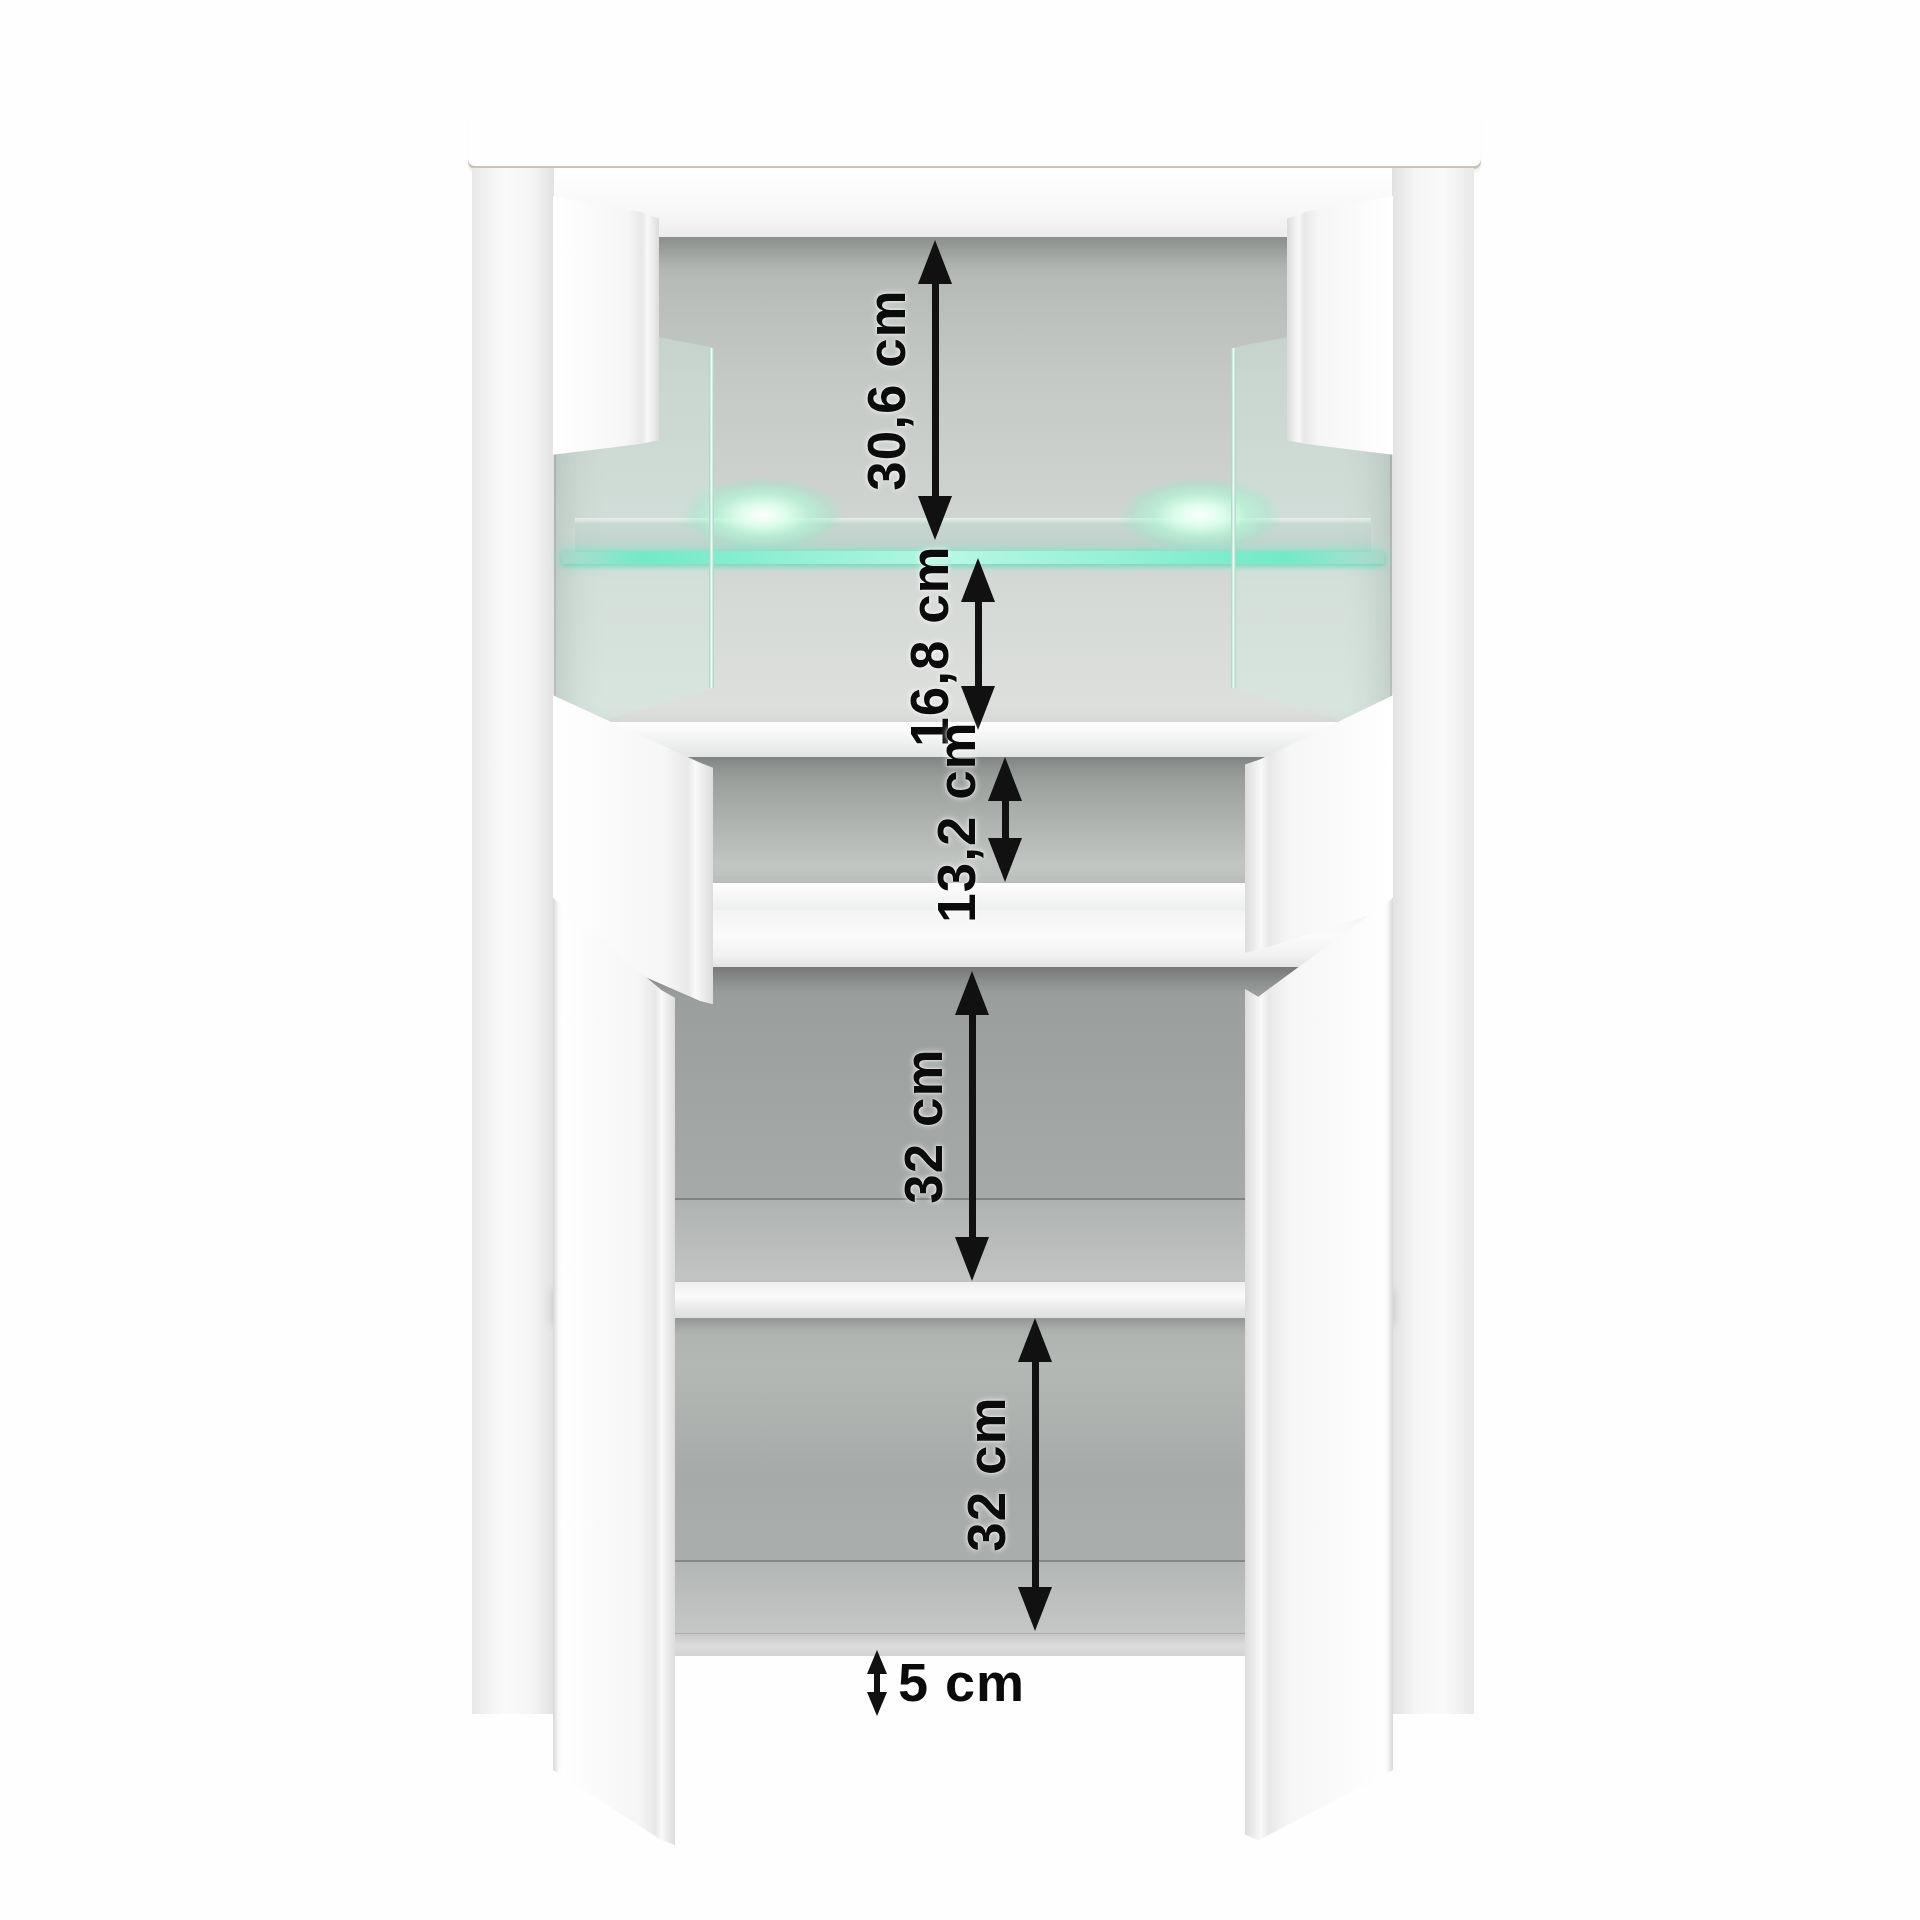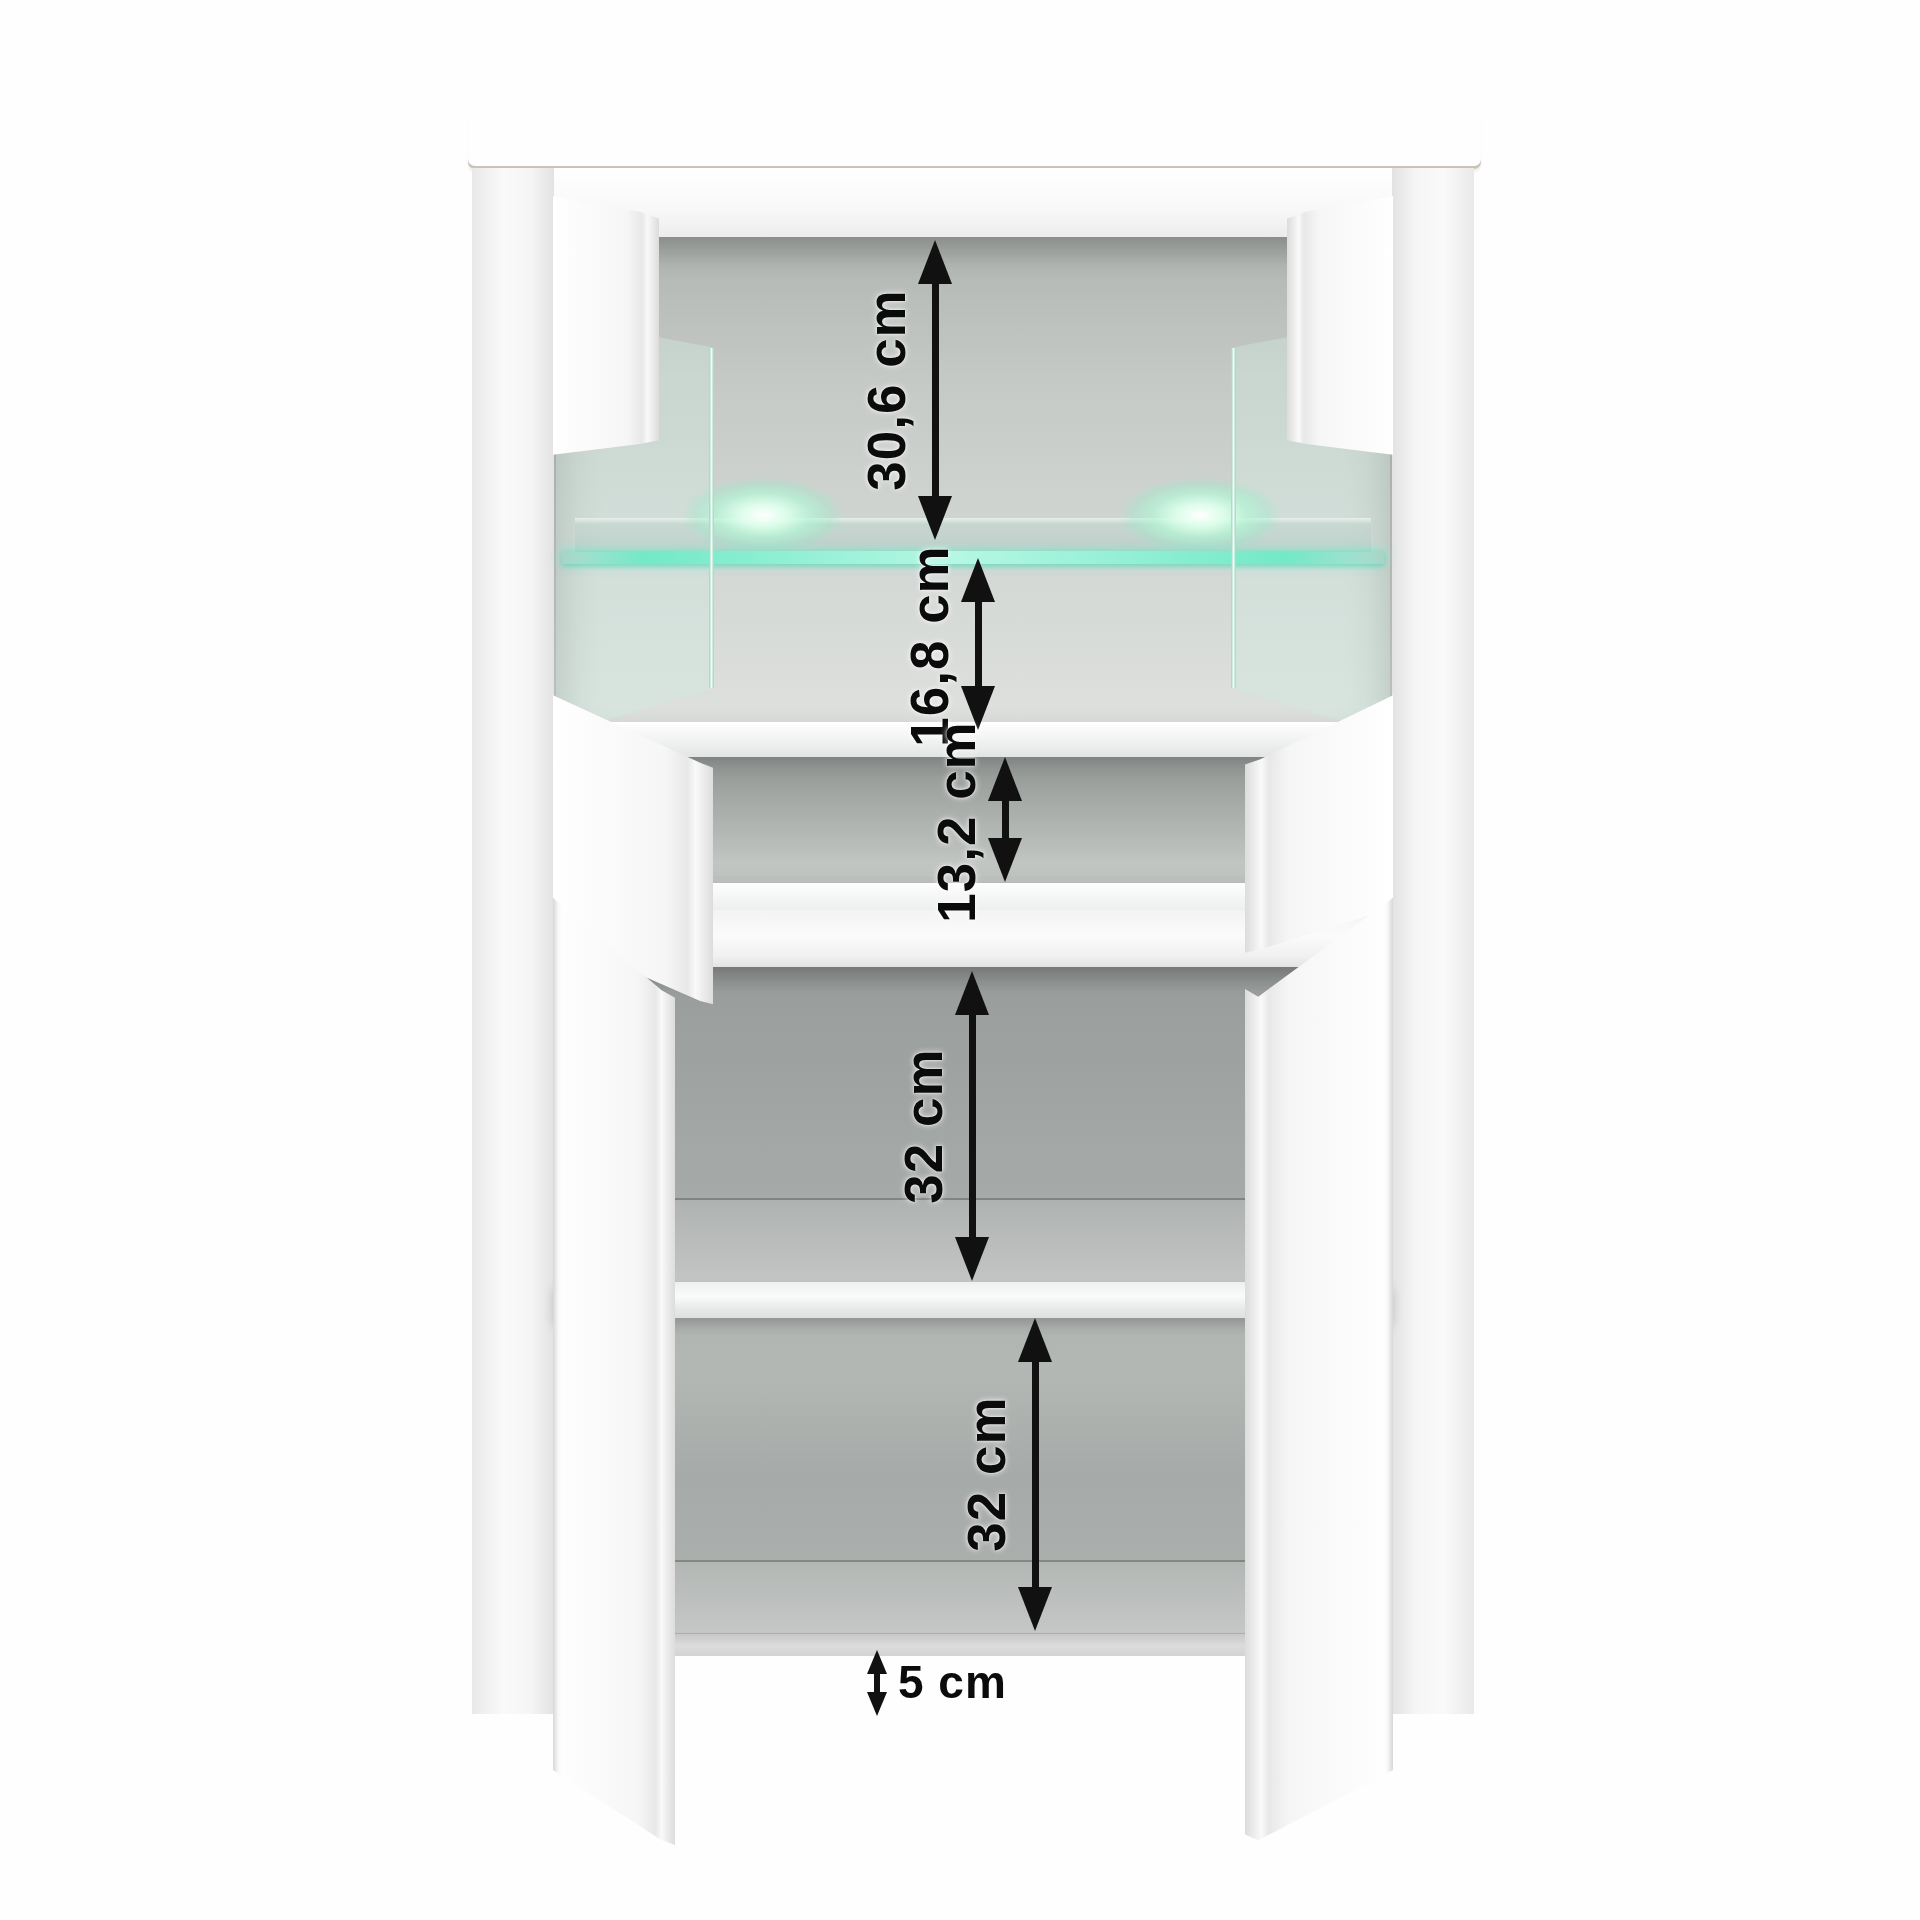--- a/index.html
+++ b/index.html
@@ -111,21 +111,21 @@
   .dim::after{bottom:0;border-left:17px solid transparent;border-right:17px solid transparent;
     border-top:44px solid #111;}
   .dim .shaft{position:absolute;left:13.5px;top:36px;bottom:36px;width:7px;background:#111;}
   .dim.small{width:20px;}
   .dim.small::before{border-left-width:10px;border-right-width:10px;border-bottom-width:24px;}
   .dim.small::after{border-left-width:10px;border-right-width:10px;border-top-width:24px;}
   .dim.small .shaft{left:7px;top:18px;bottom:18px;width:6px;}
   .dim-label{color:#0b0b0b;font-size:53px;font-weight:700;letter-spacing:1px;white-space:nowrap;
     text-shadow:0 0 6px rgba(255,255,255,.85),0 0 2px rgba(255,255,255,.9);}
   .dim-label.rot{transform:translate(-50%,-50%) rotate(-90deg);}
-  .dim-label.flat{transform:translateY(-50%);font-size:46px;}
+  .dim-label.flat{transform:translateY(-50%);font-size:54px;}
 </style>
 </head>
 <body>
 
 <div class="stage">
 
   <div class="abs wood-top"></div>
 
   <div class="abs post left"></div>
   <div class="abs post right"></div>

